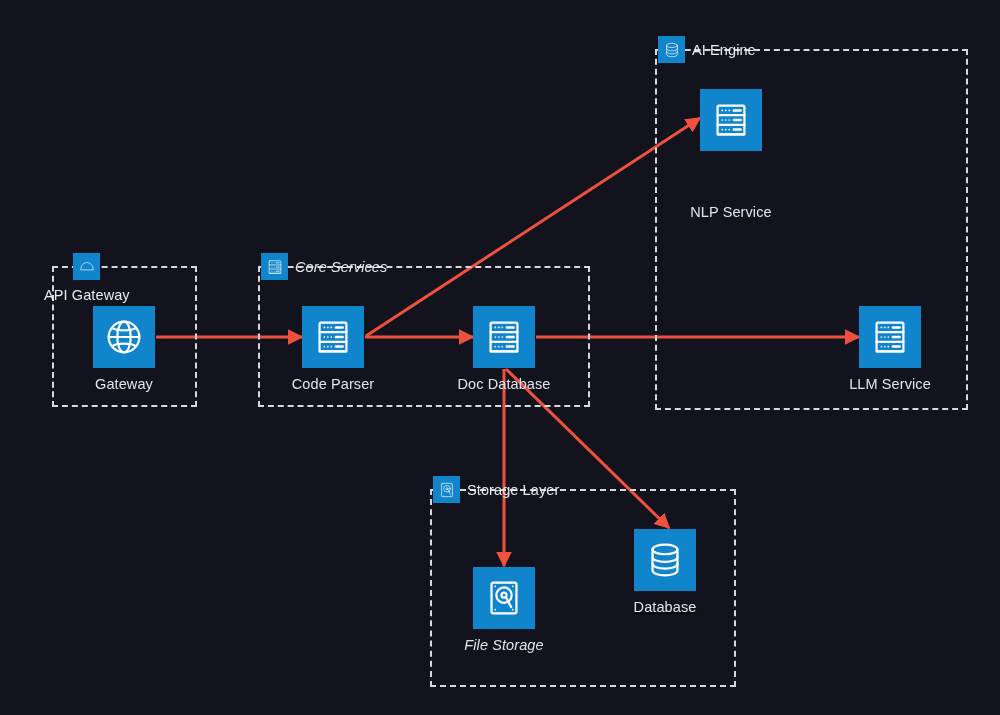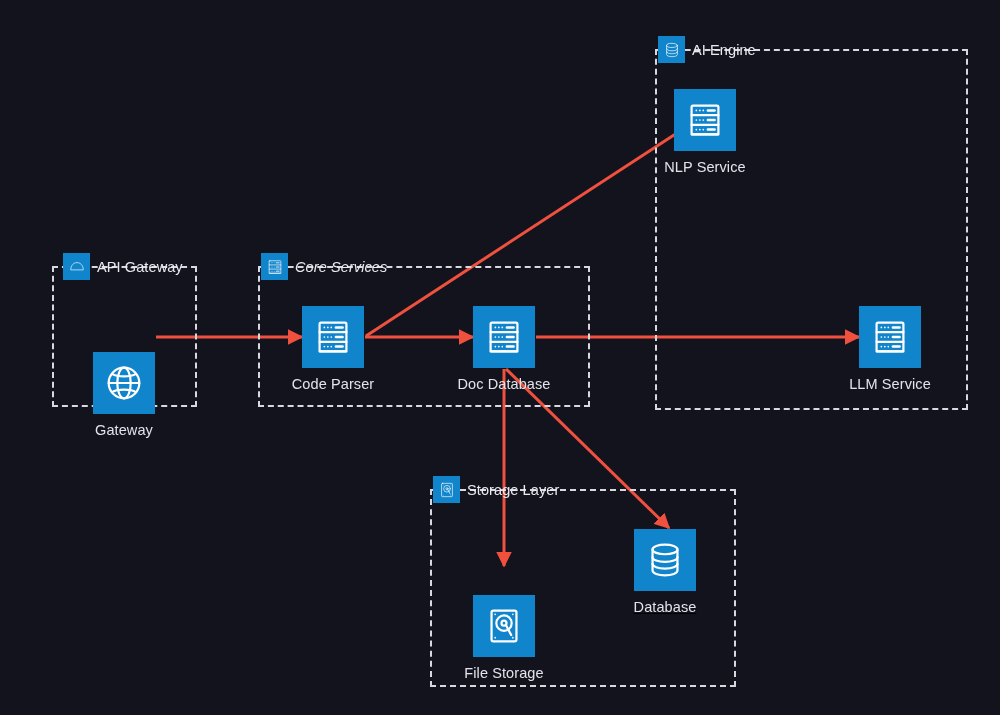--- a/index.html
+++ b/index.html
@@ -91,21 +91,21 @@
         <line x1="365" y1="337" x2="473" y2="337" stroke="#f0513f" stroke-width="3" marker-end="url(#arrow)"></line>
         <line x1="366" y1="336" x2="700" y2="118" stroke="#f0513f" stroke-width="3" marker-end="url(#arrow)"></line>
         <line x1="536" y1="337" x2="859" y2="337" stroke="#f0513f" stroke-width="3" marker-end="url(#arrow)"></line>
         <line x1="504" y1="369" x2="504" y2="566" stroke="#f0513f" stroke-width="3" marker-end="url(#arrow)"></line>
         <line x1="506" y1="369" x2="669" y2="528" stroke="#f0513f" stroke-width="3" marker-end="url(#arrow)"></line>
       </g>
   </svg>
 
   <div id="groups-group">
       <div class="group-box" style="left: 52px; top: 266px; width: 145px; height: 141px;"></div>
-      <div class="group-header" style="left: 63px; top: 253px;">
+      <div class="group-header" style="left: 44px; top: 253px; flex-direction: column;">
         <span class="group-badge">
           <svg width="20" height="20" viewBox="0 0 48 48">
             <path d="M9 30 C9 20, 16 13.5, 24 13.5 C32 13.5, 39 20, 39 30 Z" fill="none" stroke="#ffffff" stroke-width="1.6" stroke-linejoin="round" stroke-linecap="round"></path>
           </svg>
         </span>
         <span class="group-label">API Gateway</span>
       </div>
       <div class="group-box" style="left: 258px; top: 266px; width: 332px; height: 141px;"></div>
       <div class="group-header" style="left: 261px; top: 253px; font-style: italic;">
         <span class="group-badge">
@@ -153,21 +153,21 @@
             <circle cx="14.8" cy="11.8" r="0.9" fill="#fff" stroke="none"></circle>
             <circle cx="33.2" cy="11.8" r="0.9" fill="#fff" stroke="none"></circle>
             <circle cx="14.8" cy="36.2" r="0.9" fill="#fff" stroke="none"></circle>
             <circle cx="33.2" cy="36.2" r="0.9" fill="#fff" stroke="none"></circle>
           </svg>
         </span>
         <span class="group-label">Storage Layer</span>
       </div>
     </div>
   <div id="nodes-group">
-      <div class="node" style="left: 62px; top: 306px; width: 124px; margin-top: 46px;">
+      <div class="node" style="left: 62px; top: 306px; width: 124px;">
         <div class="node-icon">
           <svg width="46" height="46" viewBox="0 0 48 48">
             <circle cx="24" cy="24" r="16" fill="none" stroke="#ffffff" stroke-width="2.3" stroke-linejoin="round" stroke-linecap="round"></circle>
             <ellipse cx="24" cy="24" rx="7" ry="16" fill="none" stroke="#ffffff" stroke-width="2.3" stroke-linejoin="round" stroke-linecap="round"></ellipse>
             <line x1="8" y1="24" x2="40" y2="24" fill="none" stroke="#ffffff" stroke-width="2.3" stroke-linejoin="round" stroke-linecap="round"></line>
             <path d="M11.5 14.5 C17 18, 31 18, 36.5 14.5" fill="none" stroke="#ffffff" stroke-width="2.3" stroke-linejoin="round" stroke-linecap="round"></path>
             <path d="M11.5 33.5 C17 30, 31 30, 36.5 33.5" fill="none" stroke="#ffffff" stroke-width="2.3" stroke-linejoin="round" stroke-linecap="round"></path>
           </svg>
         </div>
         <div class="node-label">Gateway</div>
@@ -211,21 +211,21 @@
             <line x1="27" y1="24" x2="34" y2="24" stroke="#fff" stroke-width="2.6" stroke-linecap="round"></line>
             <line x1="10" y1="39" x2="38" y2="39" fill="none" stroke="#ffffff" stroke-width="2.3" stroke-linejoin="round" stroke-linecap="round"></line>
             <circle cx="15" cy="34" r="0.9" fill="#fff" stroke="none"></circle>
             <circle cx="18.6" cy="34" r="0.9" fill="#fff" stroke="none"></circle>
             <circle cx="22.2" cy="34" r="0.9" fill="#fff" stroke="none"></circle>
             <line x1="27" y1="34" x2="34" y2="34" stroke="#fff" stroke-width="2.6" stroke-linecap="round"></line>
           </svg>
         </div>
         <div class="node-label">Doc Database</div>
       </div>
-      <div class="node" style="left: 643px; top: 89px; width: 124px;">
+      <div class="node" style="left: 669px; top: 89px; width: 124px; gap: 45px;">
         <div class="node-icon">
           <svg width="46" height="46" viewBox="0 0 48 48">
             <rect x="10" y="9" width="28" height="30" rx="1.5" fill="none" stroke="#ffffff" stroke-width="2.3" stroke-linejoin="round" stroke-linecap="round"></rect>
             <line x1="10" y1="19" x2="38" y2="19" fill="none" stroke="#ffffff" stroke-width="2.3" stroke-linejoin="round" stroke-linecap="round"></line>
             <circle cx="15" cy="14" r="0.9" fill="#fff" stroke="none"></circle>
             <circle cx="18.6" cy="14" r="0.9" fill="#fff" stroke="none"></circle>
             <circle cx="22.2" cy="14" r="0.9" fill="#fff" stroke="none"></circle>
             <line x1="27" y1="14" x2="34" y2="14" stroke="#fff" stroke-width="2.6" stroke-linecap="round"></line>
             <line x1="10" y1="29" x2="38" y2="29" fill="none" stroke="#ffffff" stroke-width="2.3" stroke-linejoin="round" stroke-linecap="round"></line>
             <circle cx="15" cy="24" r="0.9" fill="#fff" stroke="none"></circle>
@@ -257,21 +257,21 @@
             <line x1="27" y1="24" x2="34" y2="24" stroke="#fff" stroke-width="2.6" stroke-linecap="round"></line>
             <line x1="10" y1="39" x2="38" y2="39" fill="none" stroke="#ffffff" stroke-width="2.3" stroke-linejoin="round" stroke-linecap="round"></line>
             <circle cx="15" cy="34" r="0.9" fill="#fff" stroke="none"></circle>
             <circle cx="18.6" cy="34" r="0.9" fill="#fff" stroke="none"></circle>
             <circle cx="22.2" cy="34" r="0.9" fill="#fff" stroke="none"></circle>
             <line x1="27" y1="34" x2="34" y2="34" stroke="#fff" stroke-width="2.6" stroke-linecap="round"></line>
           </svg>
         </div>
         <div class="node-label">LLM Service</div>
       </div>
-      <div class="node" style="left: 442px; top: 595px; width: 124px;">
+      <div class="node" style="left: 442px; top: 567px; width: 124px; font-style: italic;">
         <div class="node-icon">
           <svg width="46" height="46" viewBox="0 0 48 48">
             <rect x="11" y="8" width="26" height="32" rx="2" fill="none" stroke="#ffffff" stroke-width="2.3" stroke-linejoin="round" stroke-linecap="round"></rect>
             <circle cx="24" cy="21" r="8" fill="none" stroke="#ffffff" stroke-width="2.3" stroke-linejoin="round" stroke-linecap="round"></circle>
             <circle cx="24" cy="21" r="2.6" fill="none" stroke="#ffffff" stroke-width="2.3" stroke-linejoin="round" stroke-linecap="round"></circle>
             <path d="M26 23 L31.5 33.5" fill="none" stroke="#ffffff" stroke-width="2.3" stroke-linejoin="round" stroke-linecap="round"></path>
             <circle cx="14.8" cy="11.8" r="0.9" fill="#fff" stroke="none"></circle>
             <circle cx="33.2" cy="11.8" r="0.9" fill="#fff" stroke="none"></circle>
             <circle cx="14.8" cy="36.2" r="0.9" fill="#fff" stroke="none"></circle>
             <circle cx="33.2" cy="36.2" r="0.9" fill="#fff" stroke="none"></circle>

